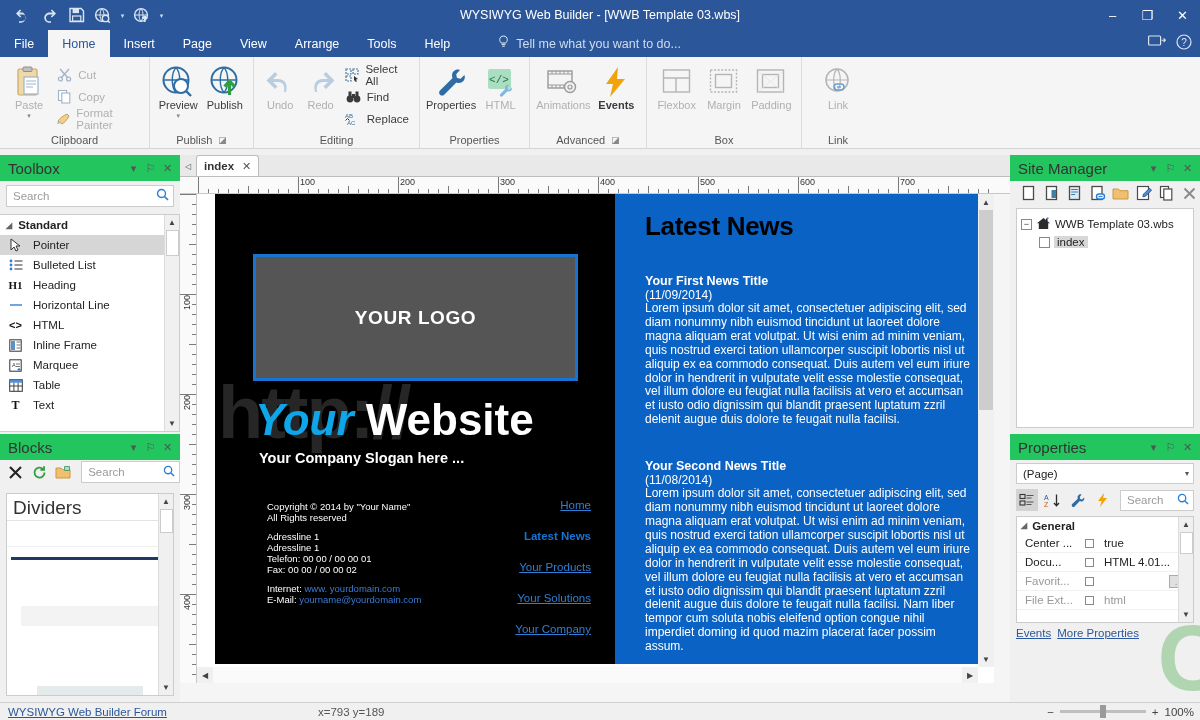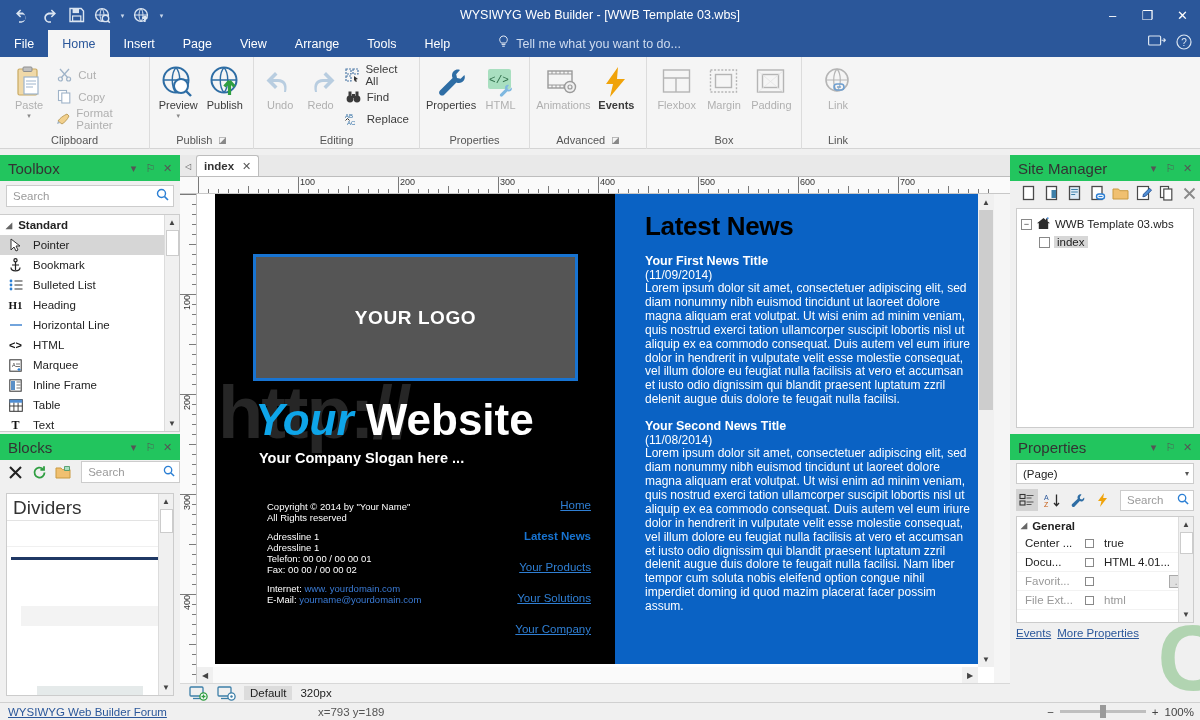--- a/index.html
+++ b/index.html
@@ -157,21 +157,21 @@
   .slogan { position: absolute; left: 44px; top: 256px; color: #fff; font-size: 14.5px; font-weight: bold; }
   .addr { position: absolute; left: 52px; top: 307px; color: #fff; font-size: 9.5px; line-height: 11px; }
   .addr a { color: #3a7bd5; }
   .addr .gap { height: 8px; }
   .navcol { position: absolute; right: 24px; top: 305px; width: 130px; text-align: right; }
   .navcol div { font-size: 11.5px; margin-bottom: 19px; }
   .navcol a { color: #2f7fd4; text-decoration: underline; }
   .navcol .cur { color: #1874d2; font-weight: bold; text-decoration: none; }
   .site-right { position: relative; width: 378px; height: 470px; background: #0a62c4; color: #fff; padding: 17px 22px 0 30px; }
   .news-h { font-size: 26px; font-weight: bold; color: #000; letter-spacing: -.3px; }
-  .news-item { margin-top: 12px; }
+  .news-item { margin-top: 32px; }
   .news-t { font-size: 12.5px; font-weight: bold; }
   .news-d { font-size: 12px; }
   .news-b { font-size: 12px; line-height: 13.9px; }
 
   
   .editor-status { position: absolute; left: 0; bottom: 0; width: 830px; height: 19px; background: #f0f0f0; border-top: 1px solid #d8d8d8; display: flex; align-items: center; gap: 8px; padding-left: 8px; }
   .es-ic { width: 20px; height: 17px; display: flex; align-items: center; justify-content: center; }
   .es-chip { background: #dcdcdc; padding: 1px 6px; font-size: 11.5px; color: #222; }
   .es-txt { font-size: 11.5px; color: #222; }
 
@@ -565,29 +565,20 @@
       <div class="tb-item sel">
         <span class="ic">
           <svg width="13" height="14" viewBox="0 0 13 14">
               <path d="M2 1v11l3-3 2 4 2-1-2-4h4z" fill="#fff" stroke="#333" stroke-width="1"></path>
             </svg>
         </span>
         <span>Pointer</span>
       </div>
       <div class="tb-item">
         <span class="ic">
-          <svg width="13" height="14" viewBox="0 0 13 14">
-              <circle cx="6.5" cy="2.2" r="1.6" fill="none" stroke="#222" stroke-width="1.2"></circle>
-              <path d="M6.5 4v8M3 7h7M2 9.5c0 2 2 3.3 4.5 3.3S11 11.5 11 9.5" fill="none" stroke="#222" stroke-width="1.2"></path>
-            </svg>
-        </span>
-        <span>Bookmark</span>
-      </div>
-      <div class="tb-item">
-        <span class="ic">
           <svg width="14" height="12" viewBox="0 0 14 12">
               <circle cx="2" cy="2" r="1.4" fill="#2b7fd4"></circle>
               <circle cx="2" cy="6" r="1.4" fill="#2b7fd4"></circle>
               <circle cx="2" cy="10" r="1.4" fill="#2b7fd4"></circle>
               <path d="M5.5 2h8M5.5 6h8M5.5 10h8" stroke="#333" stroke-width="1.2"></path>
             </svg>
         </span>
         <span>Bulleted List</span>
       </div>
       <div class="tb-item">
@@ -598,41 +589,41 @@
         <span class="ic">
           <svg width="14" height="12" viewBox="0 0 14 12">
               <path d="M1 6h12" stroke="#4f8ed4" stroke-width="1.6"></path>
             </svg>
         </span>
         <span>Horizontal Line</span>
       </div>
       <div class="tb-item">
         <span class="ic" style="font-weight:bold;font-size:11px;color:#111">&lt;&gt;</span>
         <span>HTML</span>
+      </div>
+      <div class="tb-item">
+        <span class="ic">
+          <svg width="13" height="13" viewBox="0 0 13 13">
+              <rect x="0.8" y="0.8" width="11.4" height="11.4" fill="#fff" stroke="#333" stroke-width="1"></rect>
+              <rect x="2" y="2" width="4" height="9" fill="#5a8fc7"></rect>
+              <path d="M7.5 3h4M7.5 6h4M7.5 9h4" stroke="#666" stroke-width="0.9"></path>
+            </svg>
+        </span>
+        <span>Inline Frame</span>
       </div>
       <div class="tb-item">
         <span class="ic">
           <svg width="13" height="13" viewBox="0 0 13 13">
               <rect x="0.8" y="0.8" width="11.4" height="11.4" fill="#fff" stroke="#333" stroke-width="1"></rect>
               <text x="3" y="7.5" font-size="5.5" fill="#333" font-family="Liberation Sans">A</text>
               <path d="M7 5h4M7 7.5h4" stroke="#666" stroke-width="0.9"></path>
               <path d="M8.5 10.5h3M10 9v3" stroke="#2b7fd4" stroke-width="1.2"></path>
             </svg>
         </span>
         <span>Marquee</span>
-      </div>
-      <div class="tb-item">
-        <span class="ic">
-          <svg width="13" height="13" viewBox="0 0 13 13">
-              <rect x="0.8" y="0.8" width="11.4" height="11.4" fill="#fff" stroke="#333" stroke-width="1"></rect>
-              <rect x="2" y="2" width="4" height="9" fill="#5a8fc7"></rect>
-              <path d="M7.5 3h4M7.5 6h4M7.5 9h4" stroke="#666" stroke-width="0.9"></path>
-            </svg>
-        </span>
-        <span>Inline Frame</span>
       </div>
       <div class="tb-item">
         <span class="ic">
           <svg width="14" height="13" viewBox="0 0 14 13">
               <rect x="0.7" y="0.7" width="12.6" height="11.6" fill="#fff" stroke="#333" stroke-width="1"></rect>
               <rect x="0.7" y="0.7" width="12.6" height="3" fill="#4f8ed4"></rect>
               <path d="M0.7 7h12.6M4.9 3.7v8.6M9.1 3.7v8.6" stroke="#333" stroke-width="0.9"></path>
             </svg>
         </span>
         <span>Table</span>
@@ -910,40 +901,20 @@
       <div class="thumb"></div>
       <div class="arr" style="position:absolute;bottom:0;width:16px">▼</div>
     </div>
 
     <div class="hscroll">
       <div class="arr">◀</div>
       <div class="track"></div>
       <div class="arr">▶</div>
     </div>
 
-    <div class="editor-status">
-      <span class="es-ic">
-        <svg width="19" height="16" viewBox="0 0 19 16">
-            <rect x="1" y="2" width="13" height="9" rx="1" fill="none" stroke="#3d7fa8" stroke-width="1.3"></rect>
-            <path d="M4 13.5h8" stroke="#3d7fa8" stroke-width="1.3"></path>
-            <circle cx="14.5" cy="11.5" r="3.6" fill="#fff" stroke="#2f9e41" stroke-width="1.3"></circle>
-            <path d="M14.5 9.5v4M12.5 11.5h4" stroke="#2f9e41" stroke-width="1.3"></path>
-          </svg>
-      </span>
-      <span class="es-ic">
-        <svg width="19" height="16" viewBox="0 0 19 16">
-            <rect x="1" y="2" width="13" height="9" rx="1" fill="none" stroke="#3d7fa8" stroke-width="1.3"></rect>
-            <path d="M4 13.5h8" stroke="#3d7fa8" stroke-width="1.3"></path>
-            <circle cx="14.5" cy="11.5" r="3.6" fill="#fff" stroke="#3d7fa8" stroke-width="1.3"></circle>
-            <circle cx="14.5" cy="11.5" r="1.2" fill="#3d7fa8"></circle>
-          </svg>
-      </span>
-      <span class="es-chip">Default</span>
-      <span class="es-txt">320px</span>
-    </div>
   </div>
 
   <div class="panel" id="sitemgr">
     <div class="panel-head">
       <div class="panel-title">Site Manager</div>
       <div class="pbtn">▾</div>
       <div class="pbtn">⚐</div>
       <div class="pbtn">✕</div>
     </div>
     <div class="sm-tools">

